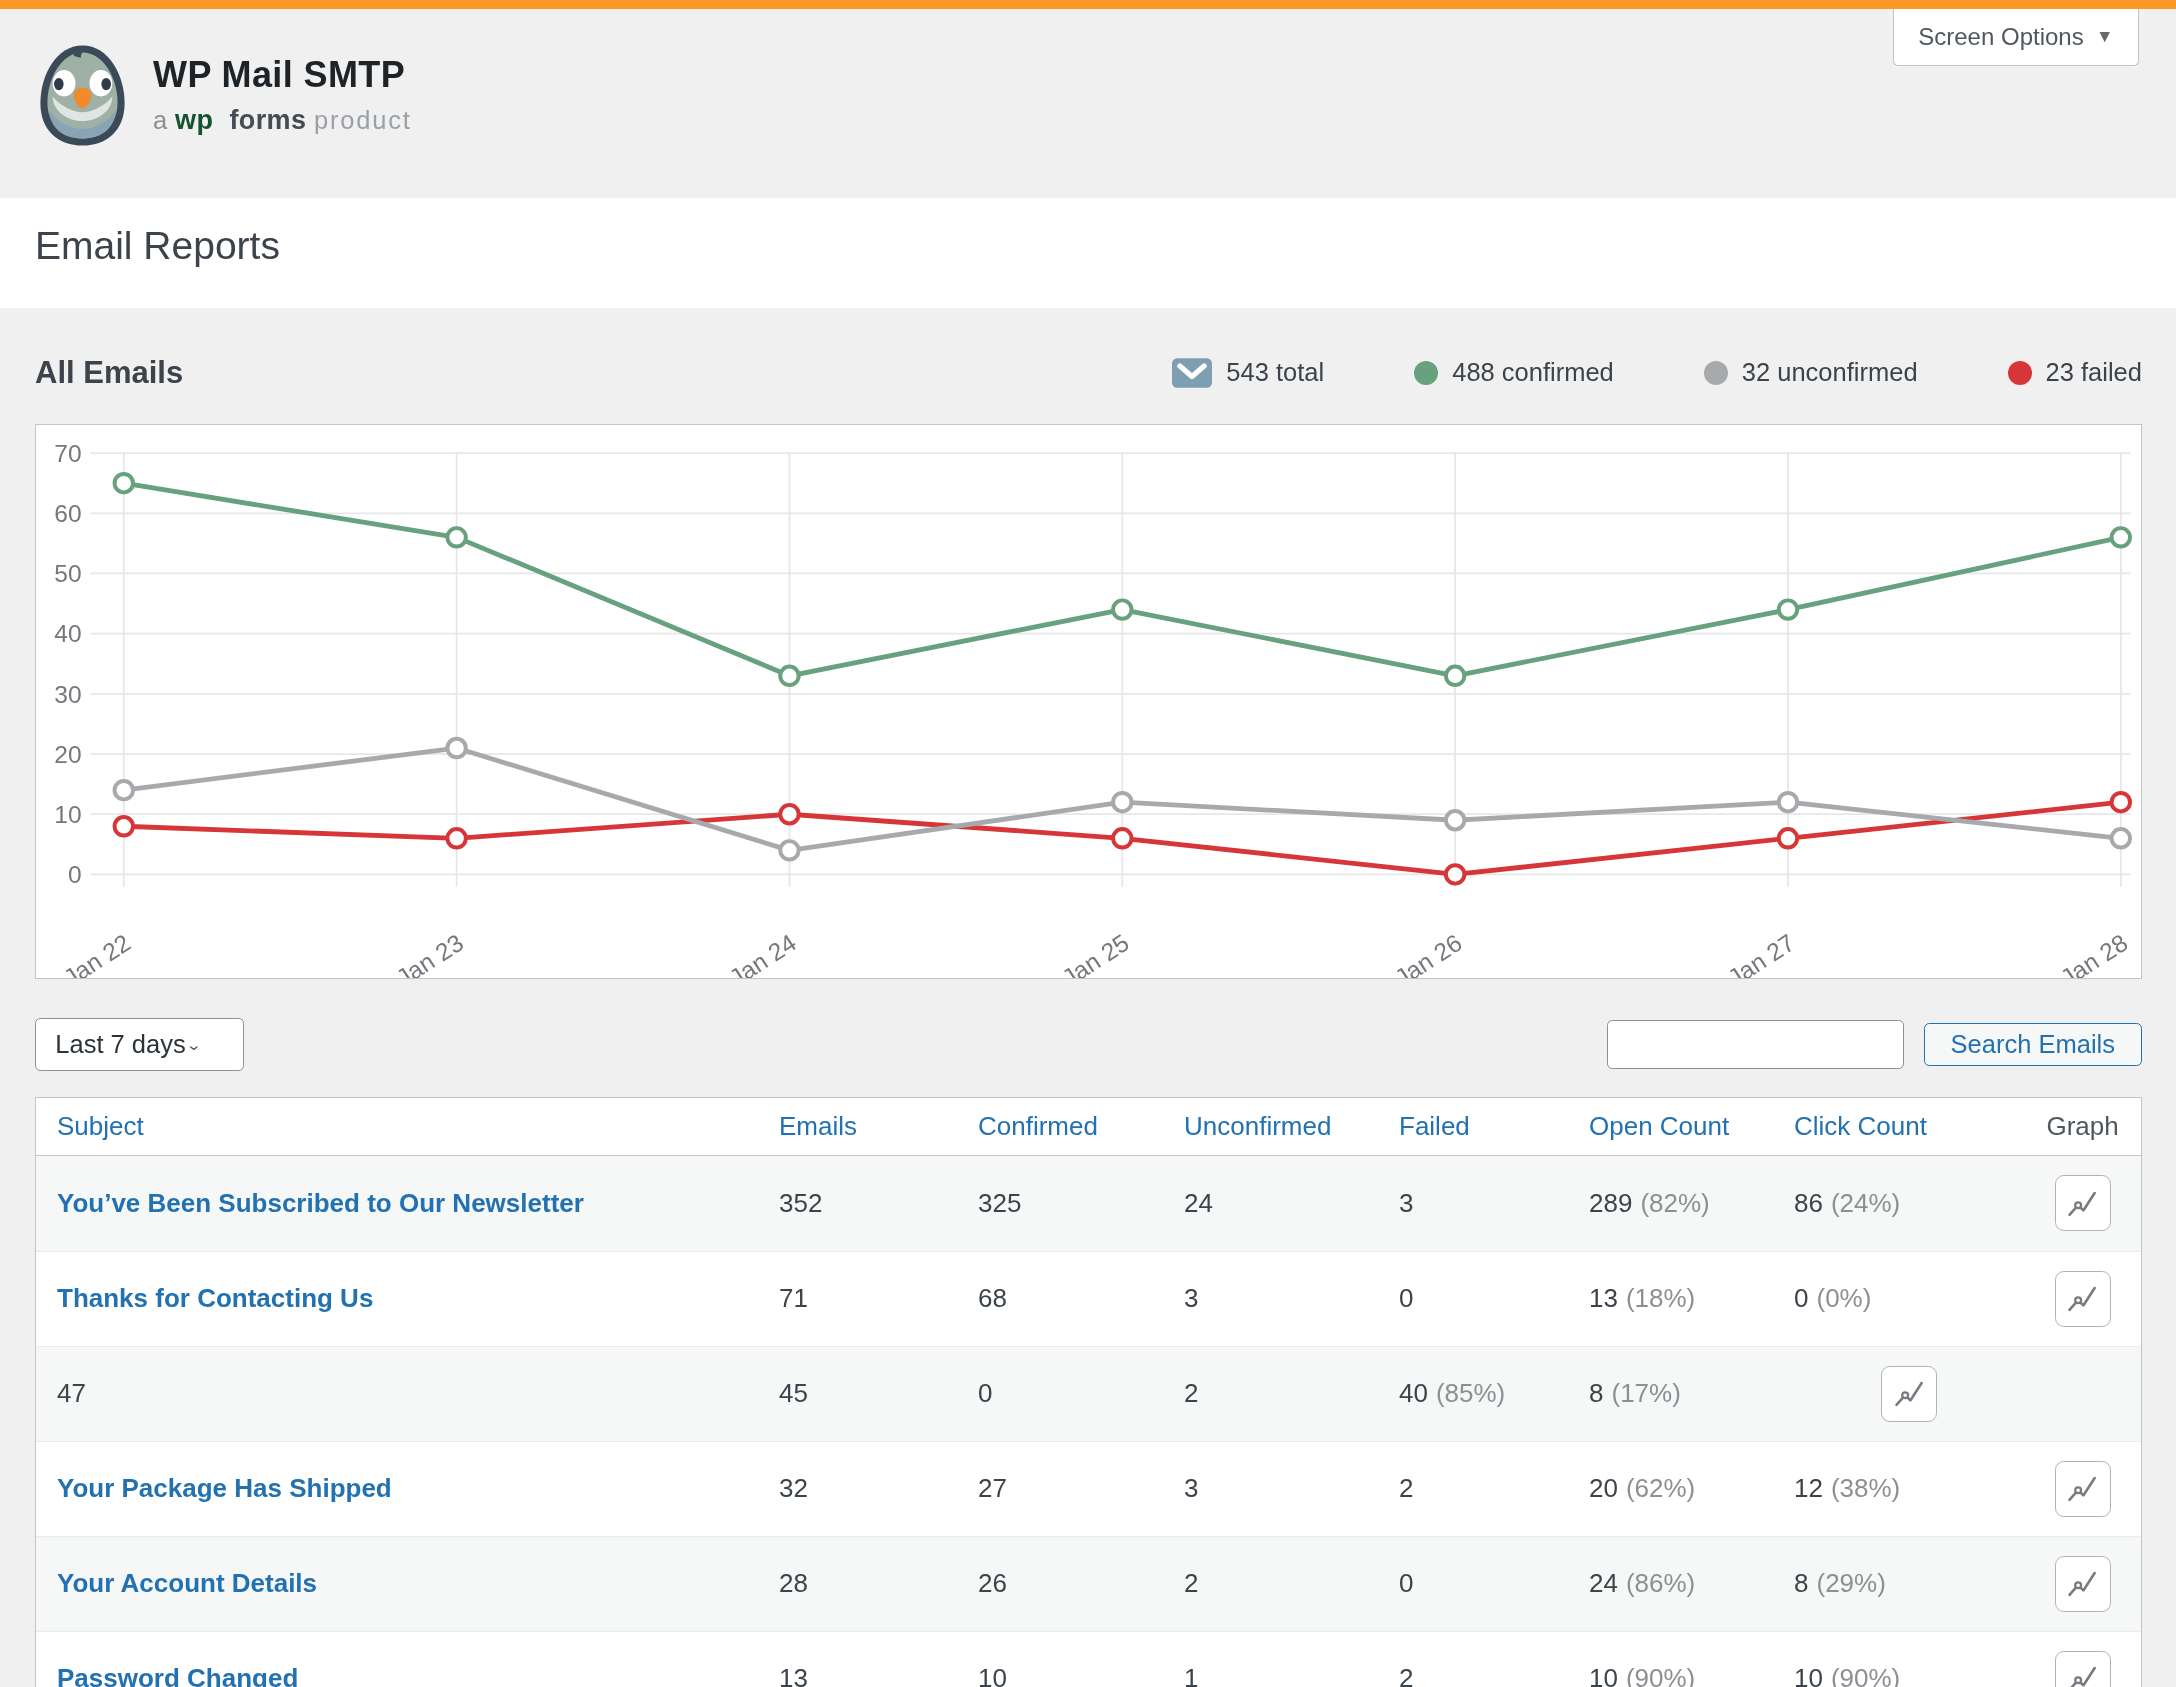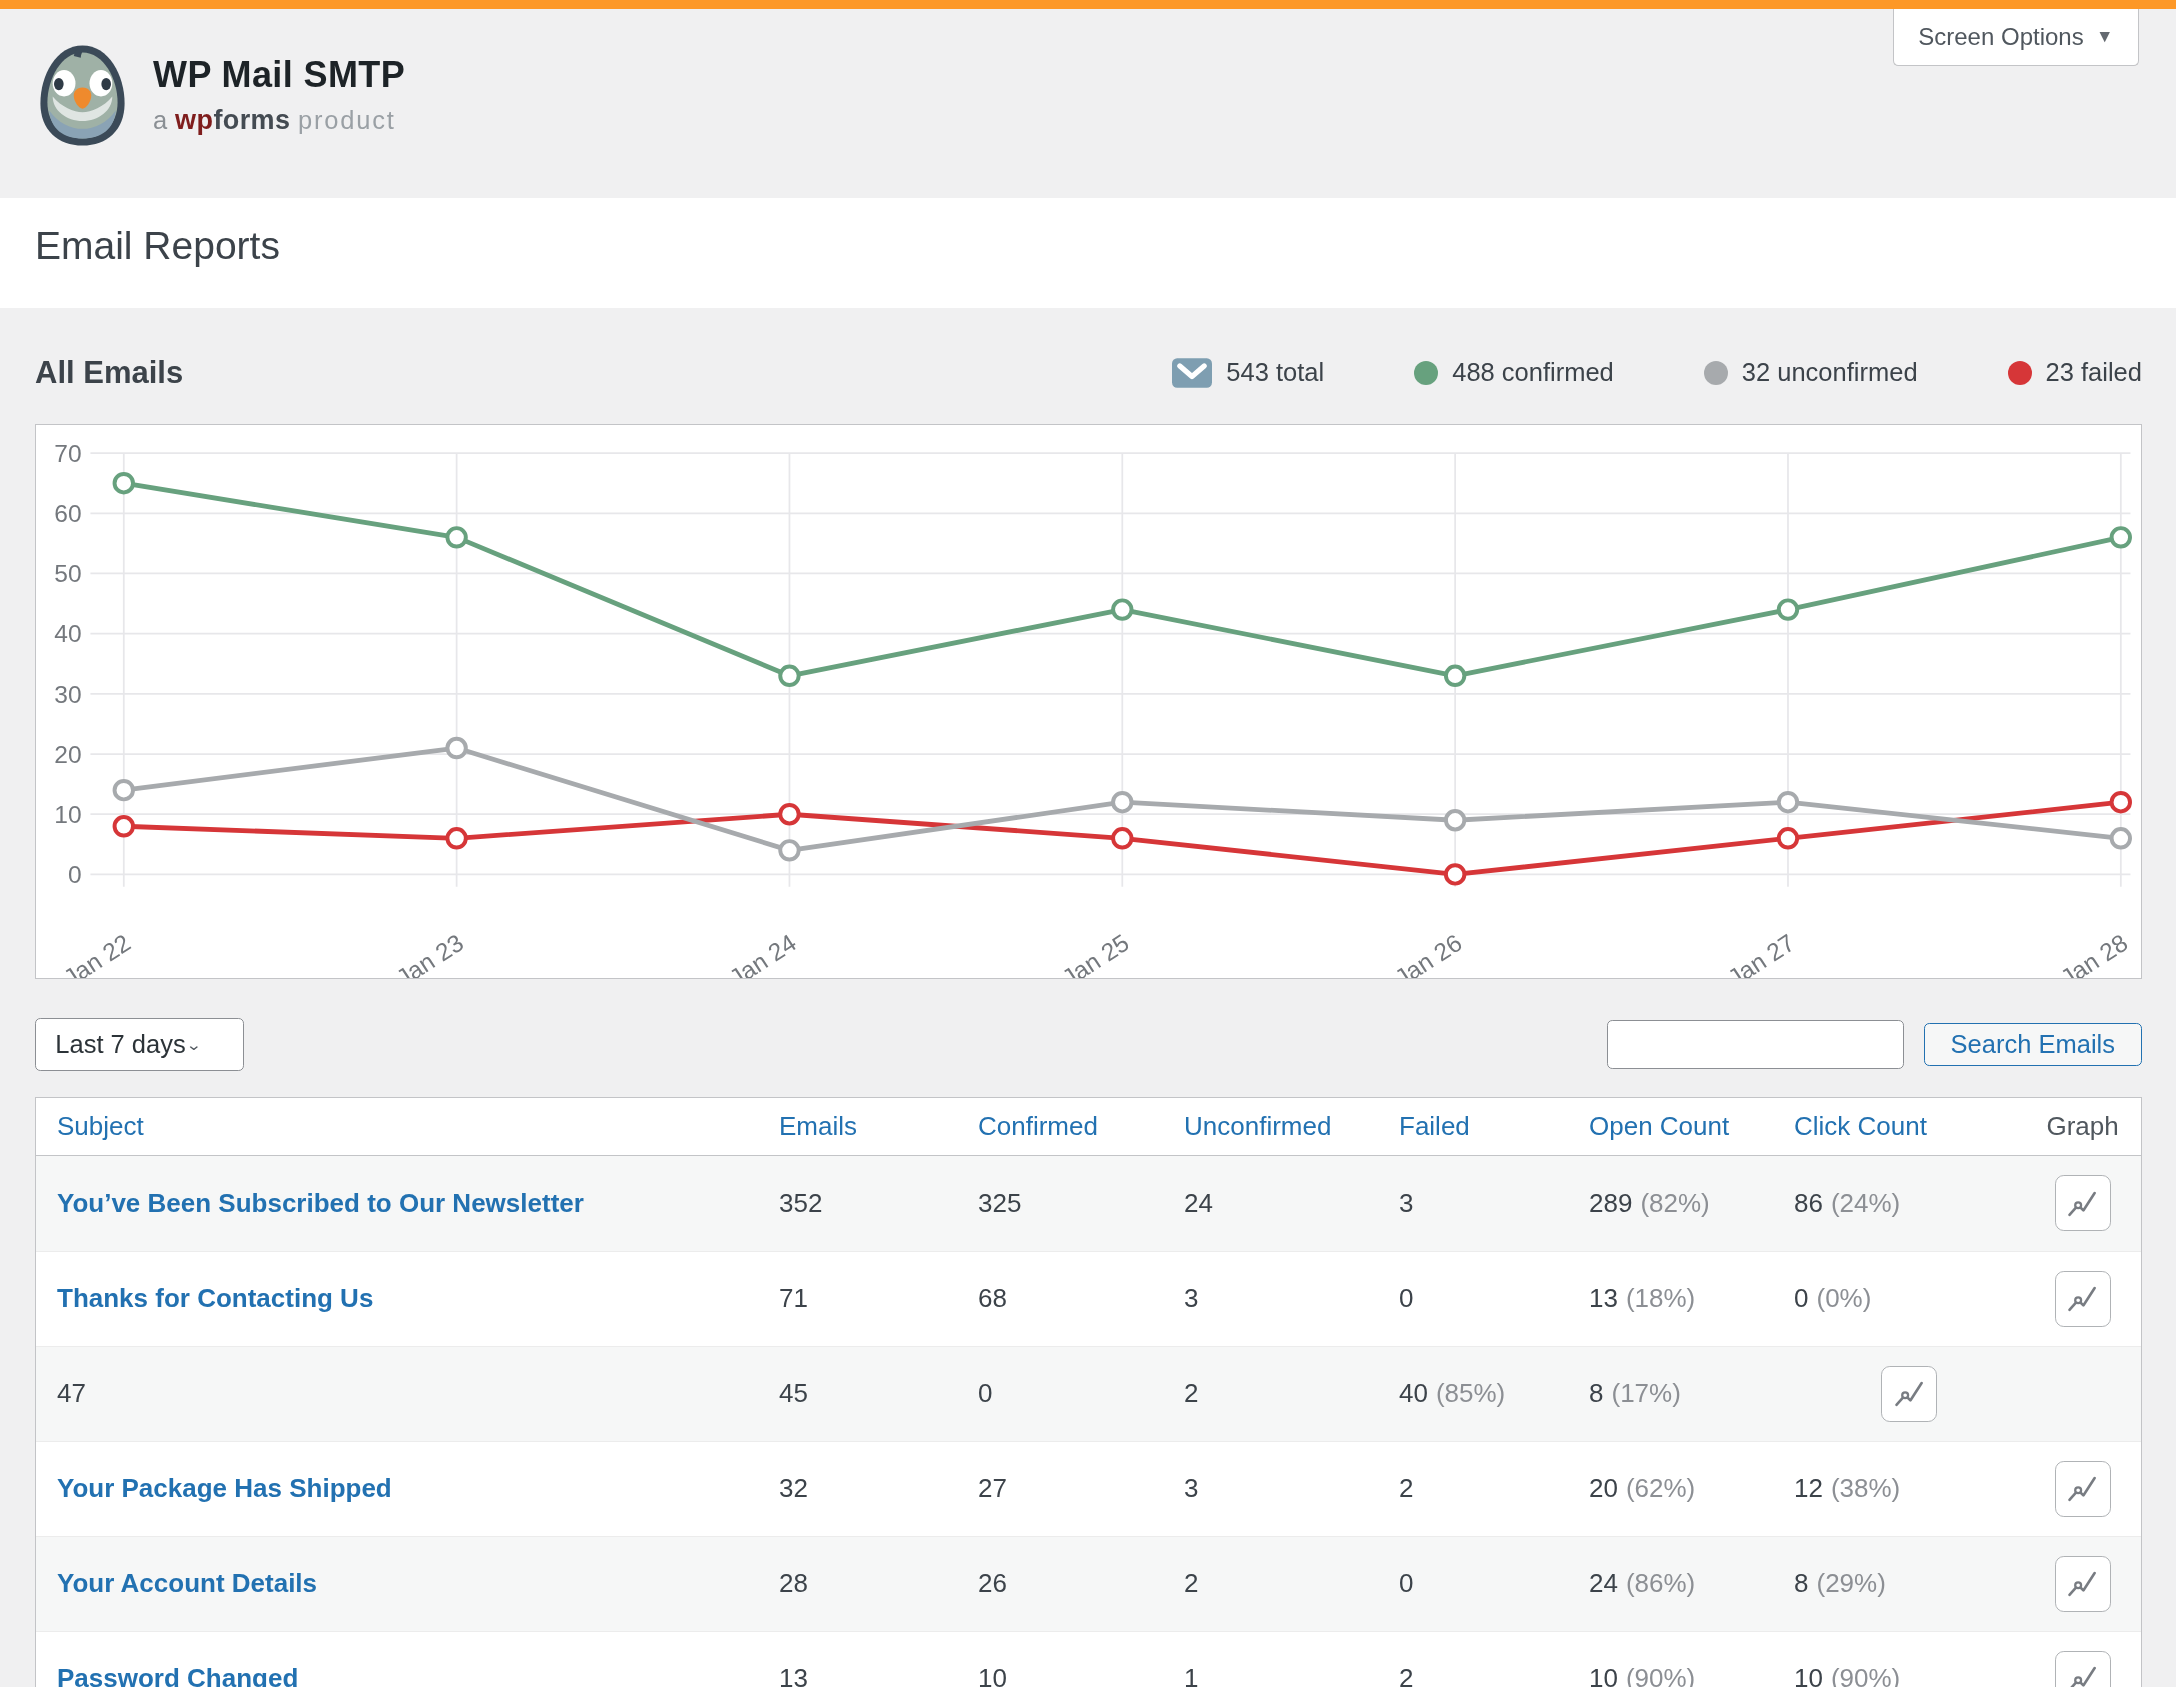--- a/index.html
+++ b/index.html
@@ -11,22 +11,22 @@
     position: relative;
   }
   .admin-bar { height: 8.8px; background: #fd9827; width: 100%; }
 
   
   .app-header { background: #f0f0f1; height: 189px; position: relative; padding: 33px 35px 0 35px; }
   .brand { display: flex; align-items: center; gap: 23px; }
   .brand svg.logo { width: 95px; height: 107px; display: block; }
   .brand-text .app-title { font-size: 36px; font-weight: 700; color: #1d2327; letter-spacing: 0.4px; }
   .tagline { margin-top: 8.8px; font-size: 25.5px; color: #8a8f94; letter-spacing: 0.4px; }
-  .tagline .wp { color: #7f1d1d; font-weight: 700; font-size: 27px; }
-  .tagline .forms { color: #444b52; font-weight: 700; font-size: 27px; }
+  .tagline .wp { color: #14532d; font-weight: 700; font-size: 27px; }
+  .tagline .forms { color: #444b52; font-weight: 700; font-size: 27px; margin-left: 16px; }
   .tagline .product { color: #9aa0a5; letter-spacing: 1.8px; }
   .screen-options {
     position: absolute; top: 0; right: 38px;
     background: #fff; border: 0.9px solid #c3c4c7; border-top: none;
     border-radius: 0 0 5.3px 5.3px; padding: 14px 24.6px;
     font-size: 24px; color: #50575e; display: flex; align-items: center; gap: 12.3px;
     cursor: pointer;
   }
   .screen-options .caret { font-size: 17.6px; color: #646970; }
 

